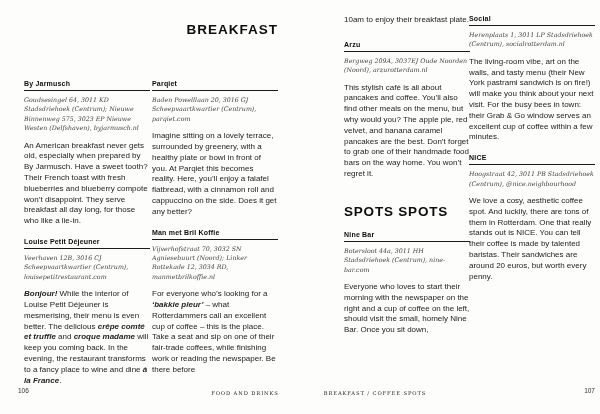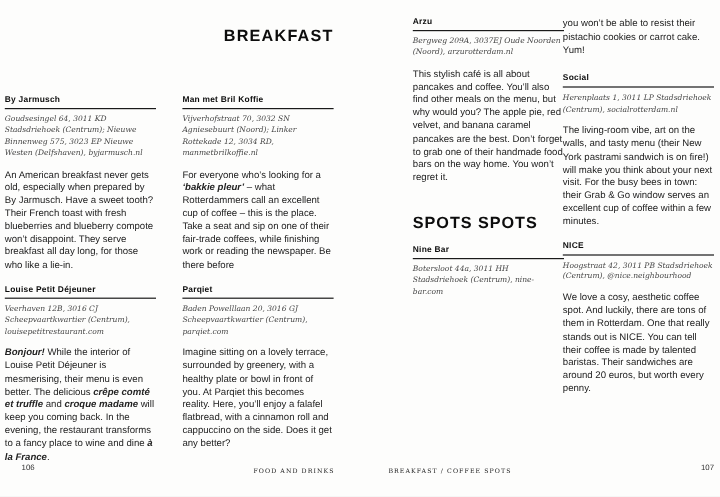--- a/index.html
+++ b/index.html
@@ -1,21 +1,21 @@
 <!DOCTYPE html>
 <html><head>
 <meta charset="utf-8">
 <style>
   html,body{margin:0;padding:0;background:#e9e9e9;}
   .spread{position:relative;width:600px;height:414px;background:#fdfdfc;overflow:hidden;
           font-family:"Liberation Sans",sans-serif;color:#1c1c1c;}
   .page-title{position:absolute;font-weight:bold;font-size:13.5px;letter-spacing:1px;color:#0d0d0d;}
   .title-left{left:18px;top:22px;width:260px;text-align:right;}
   .col{position:absolute;width:126px;}
-  .col-1{left:4px;top:80px;}
+  .col-1{left:24px;top:80px;}
   .col-2{left:152px;top:80px;}
   .col-3{left:344px;top:15px;}
   .col-4{left:469px;top:15px;}
   section{margin:0 0 11px 0;}
   h3.venue{margin:0 0 4px 0;font-size:7px;font-weight:bold;letter-spacing:.2px;color:#0d0d0d;
            padding-bottom:3px;border-bottom:1px solid #1a1a1a;}
   p.addr{margin:0 0 8px 0;font-family:"DejaVu Serif",serif;font-style:italic;
          font-size:6.3px;line-height:9.4px;color:#454545;}
   p.body{margin:0;font-size:8px;line-height:10.8px;color:#222;}
   p.cont{margin:0 0 15px 0;font-size:8px;line-height:10.8px;color:#222;}
@@ -45,46 +45,47 @@
     </section>
     <section>
       <h3 class="venue">Louise Petit Déjeuner</h3>
       <p class="addr">Veerhaven 12B, 3016 CJ Scheepvaartkwartier (Centrum), louisepetitrestaurant.com</p>
       <p class="body"><span class="it">Bonjour!</span><span> While the interior of Louise Petit Déjeuner is mesmerising, their menu is even better. The delicious </span><span class="it">crêpe comté et truffle</span><span> and </span><span class="it">croque madame</span><span> will keep you coming back. In the evening, the restaurant transforms to a fancy place to wine and dine </span><span class="it">à la France</span><span>.</span></p>
     </section>
   </div>
 
   <div class="col col-2">
     <section>
+      <h3 class="venue">Parqiet</h3>
+      <p class="addr">Baden Powelllaan 20, 3016 GJ Scheepvaartkwartier (Centrum), parqiet.com</p>
+      <p class="body"><span>Imagine sitting on a lovely terrace, surrounded by greenery, with a healthy plate or bowl in front of you. At Parqiet this becomes reality. Here, you’ll enjoy a falafel flatbread, with a cinnamon roll and cappuccino on the side. Does it get any better?</span></p>
+    </section>
+    <section>
       <h3 class="venue">Man met Bril Koffie</h3>
       <p class="addr">Vijverhofstraat 70, 3032 SN Agniesebuurt (Noord); Linker Rottekade 12, 3034 RD, manmetbrilkoffie.nl</p>
       <p class="body"><span>For everyone who’s looking for a </span><span class="it">‘bakkie pleur’</span><span> – what Rotterdammers call an excellent cup of coffee – this is the place. Take a seat and sip on one of their fair-trade coffees, while finishing work or reading the newspaper. Be there before</span></p>
     </section>
-    <section>
-      <h3 class="venue">Parqiet</h3>
-      <p class="addr">Baden Powelllaan 20, 3016 GJ Scheepvaartkwartier (Centrum), parqiet.com</p>
-      <p class="body"><span>Imagine sitting on a lovely terrace, surrounded by greenery, with a healthy plate or bowl in front of you. At Parqiet this becomes reality. Here, you’ll enjoy a falafel flatbread, with a cinnamon roll and cappuccino on the side. Does it get any better?</span></p>
-    </section>
   </div>
 
   <div class="col col-3">
+    <p class="cont">10am to enjoy their breakfast plate.</p>
     <section>
       <h3 class="venue">Arzu</h3>
       <p class="addr">Bergweg 209A, 3037EJ Oude Noorden (Noord), arzurotterdam.nl</p>
       <p class="body"><span>This stylish café is all about pancakes and coffee. You’ll also find other meals on the menu, but why would you? The apple pie, red velvet, and banana caramel pancakes are the best. Don’t forget to grab one of their handmade food bars on the way home. You won’t regret it.</span></p>
     </section>
     <h2 class="mid-title">SPOTS SPOTS</h2>
     <section>
       <h3 class="venue">Nine Bar</h3>
       <p class="addr">Botersloot 44a, 3011 HH Stadsdriehoek (Centrum), nine-bar.com</p>
+      <p class="body"><span>Everyone who loves to start their morning with the newspaper on the right and a cup of coffee on the left, should visit the small, homely Nine Bar. Once you sit down,</span></p>
     </section>
   </div>
 
   <div class="col col-4">
-    <p class="cont gap-lg">you won’t be able to resist their pistachio cookies or carrot cake. Yum!</p>
     <section>
       <h3 class="venue">Social</h3>
       <p class="addr">Herenplaats 1, 3011 LP Stadsdriehoek (Centrum), socialrotterdam.nl</p>
       <p class="body"><span>The living-room vibe, art on the walls, and tasty menu (their New York pastrami sandwich is on fire!) will make you think about your next visit. For the busy bees in town: their Grab &amp; Go window serves an excellent cup of coffee within a few minutes.</span></p>
     </section>
     <section>
       <h3 class="venue">NICE</h3>
       <p class="addr">Hoogstraat 42, 3011 PB Stadsdriehoek (Centrum), @nice.neighbourhood</p>
       <p class="body"><span>We love a cosy, aesthetic coffee spot. And luckily, there are tons of them in Rotterdam. One that really stands out is NICE. You can tell their coffee is made by talented baristas. Their sandwiches are around 20 euros, but worth every penny.</span></p>
     </section>

